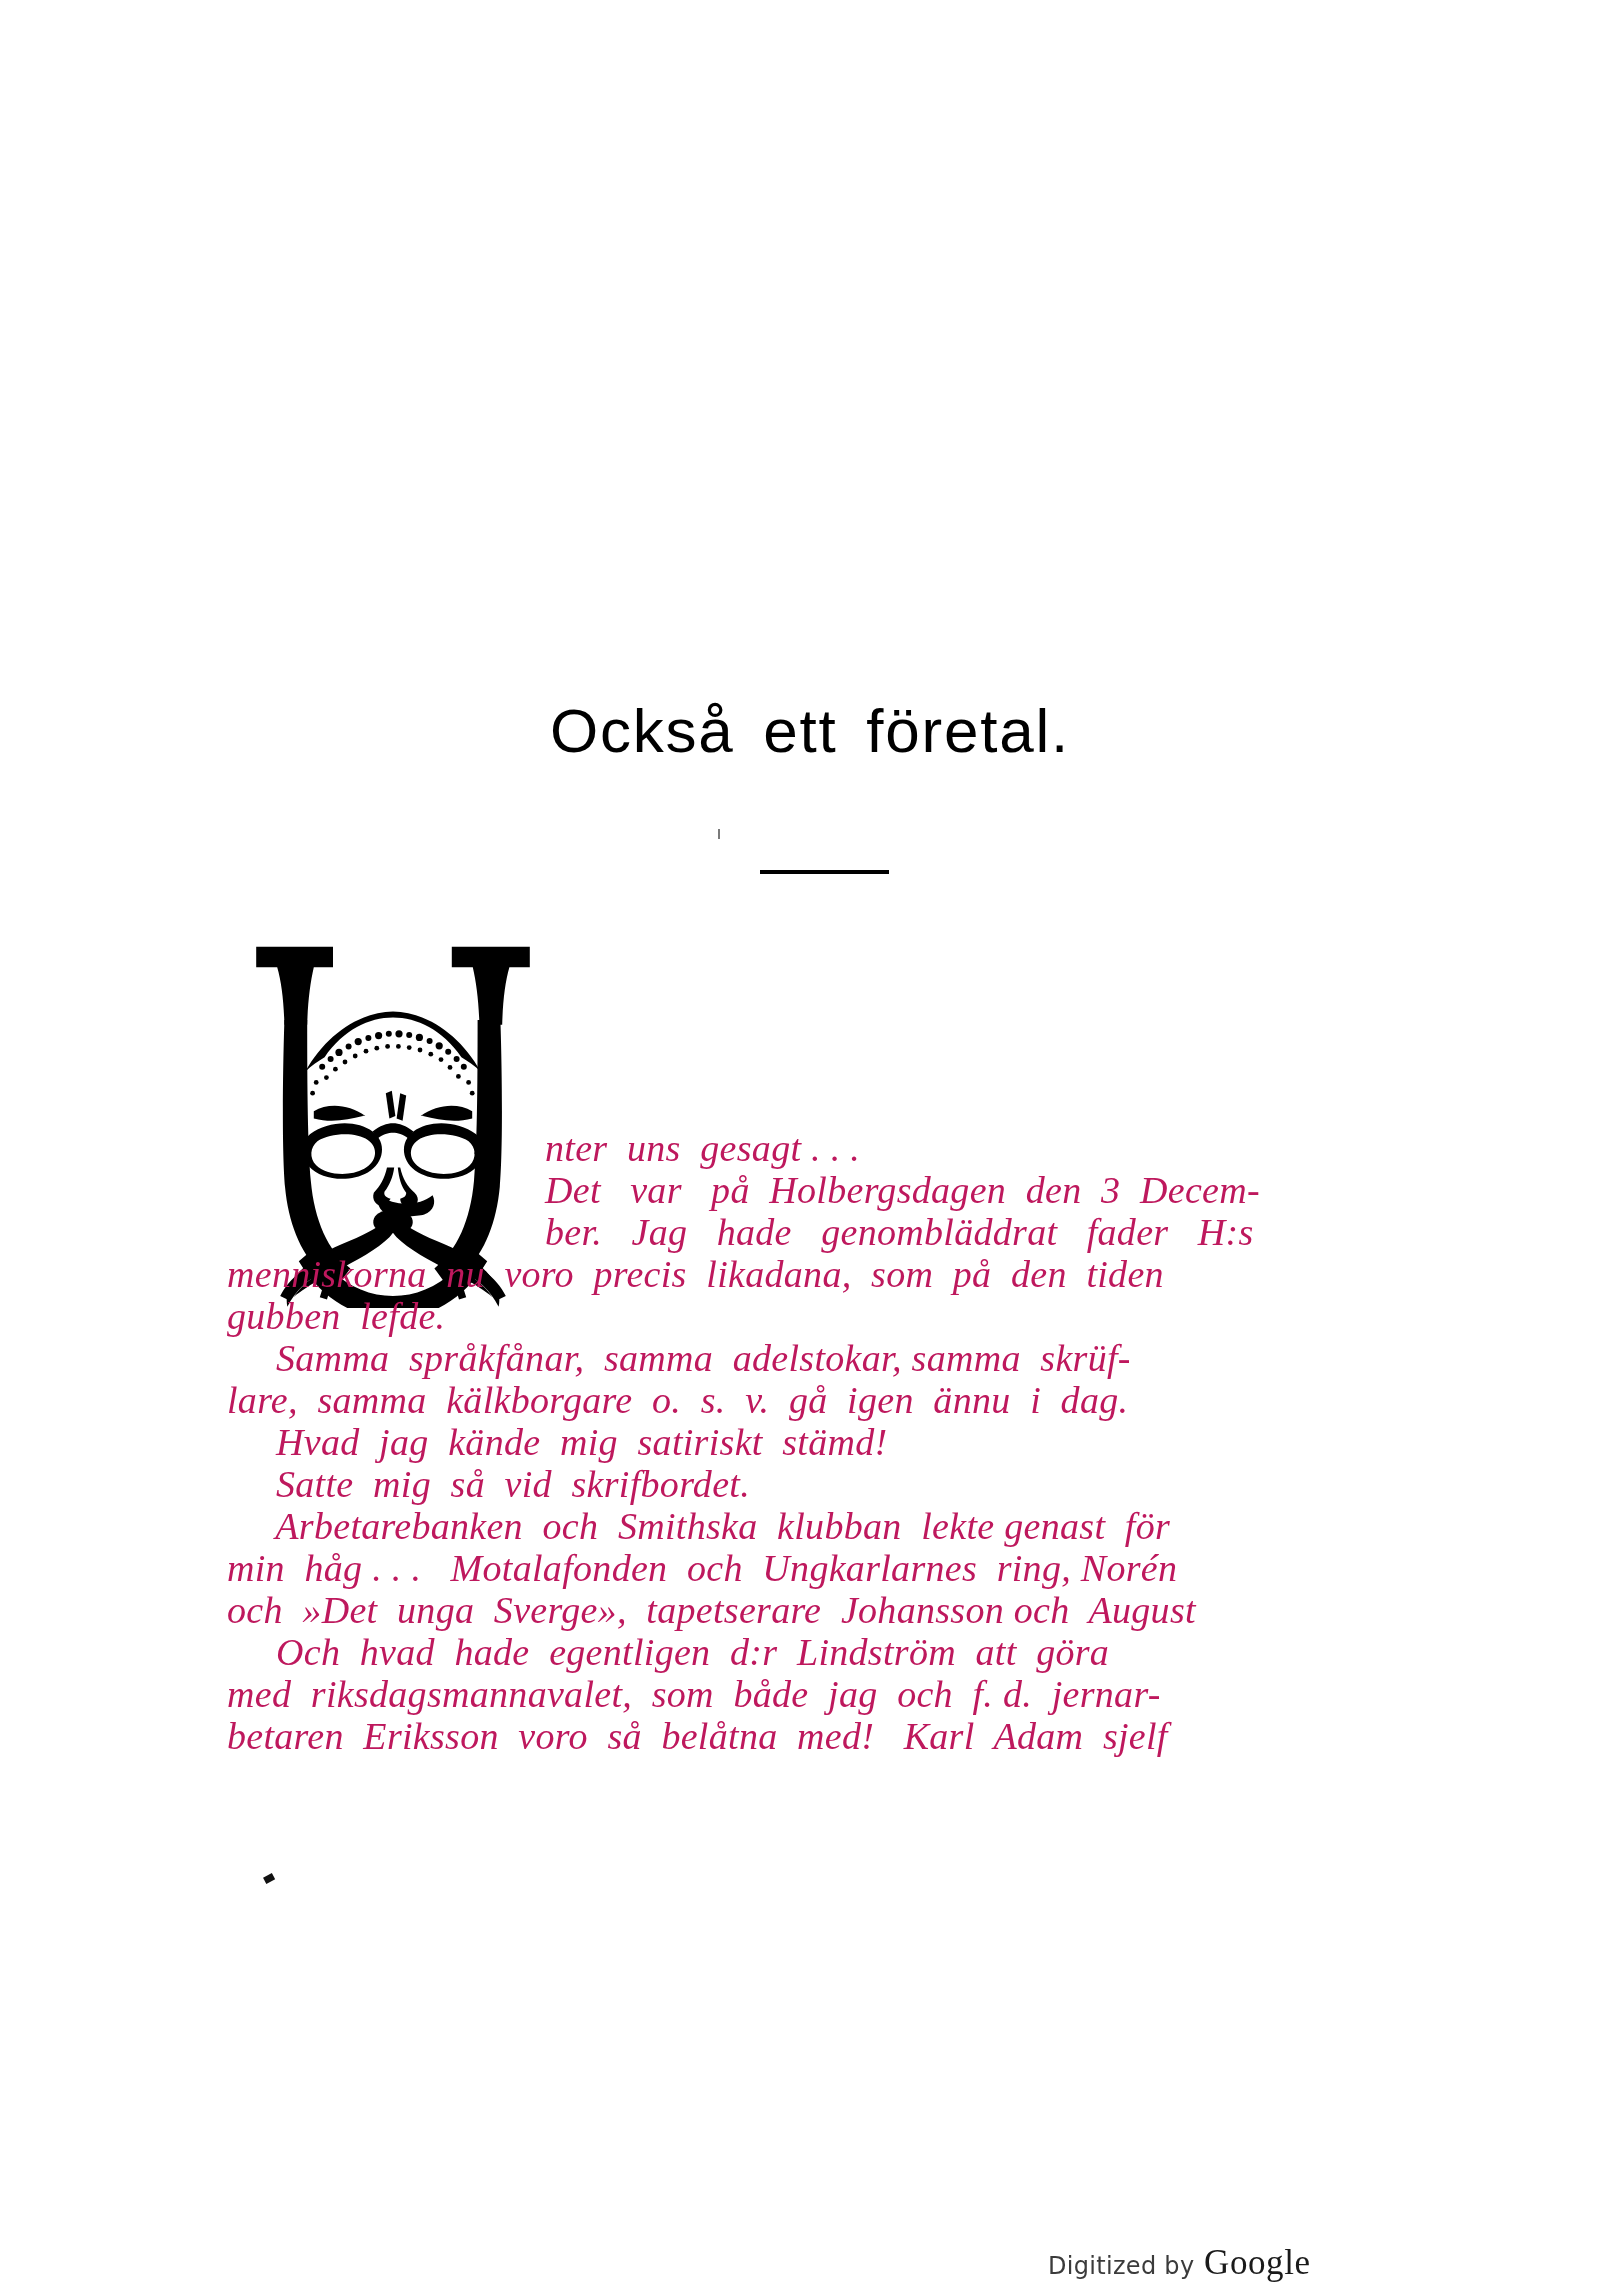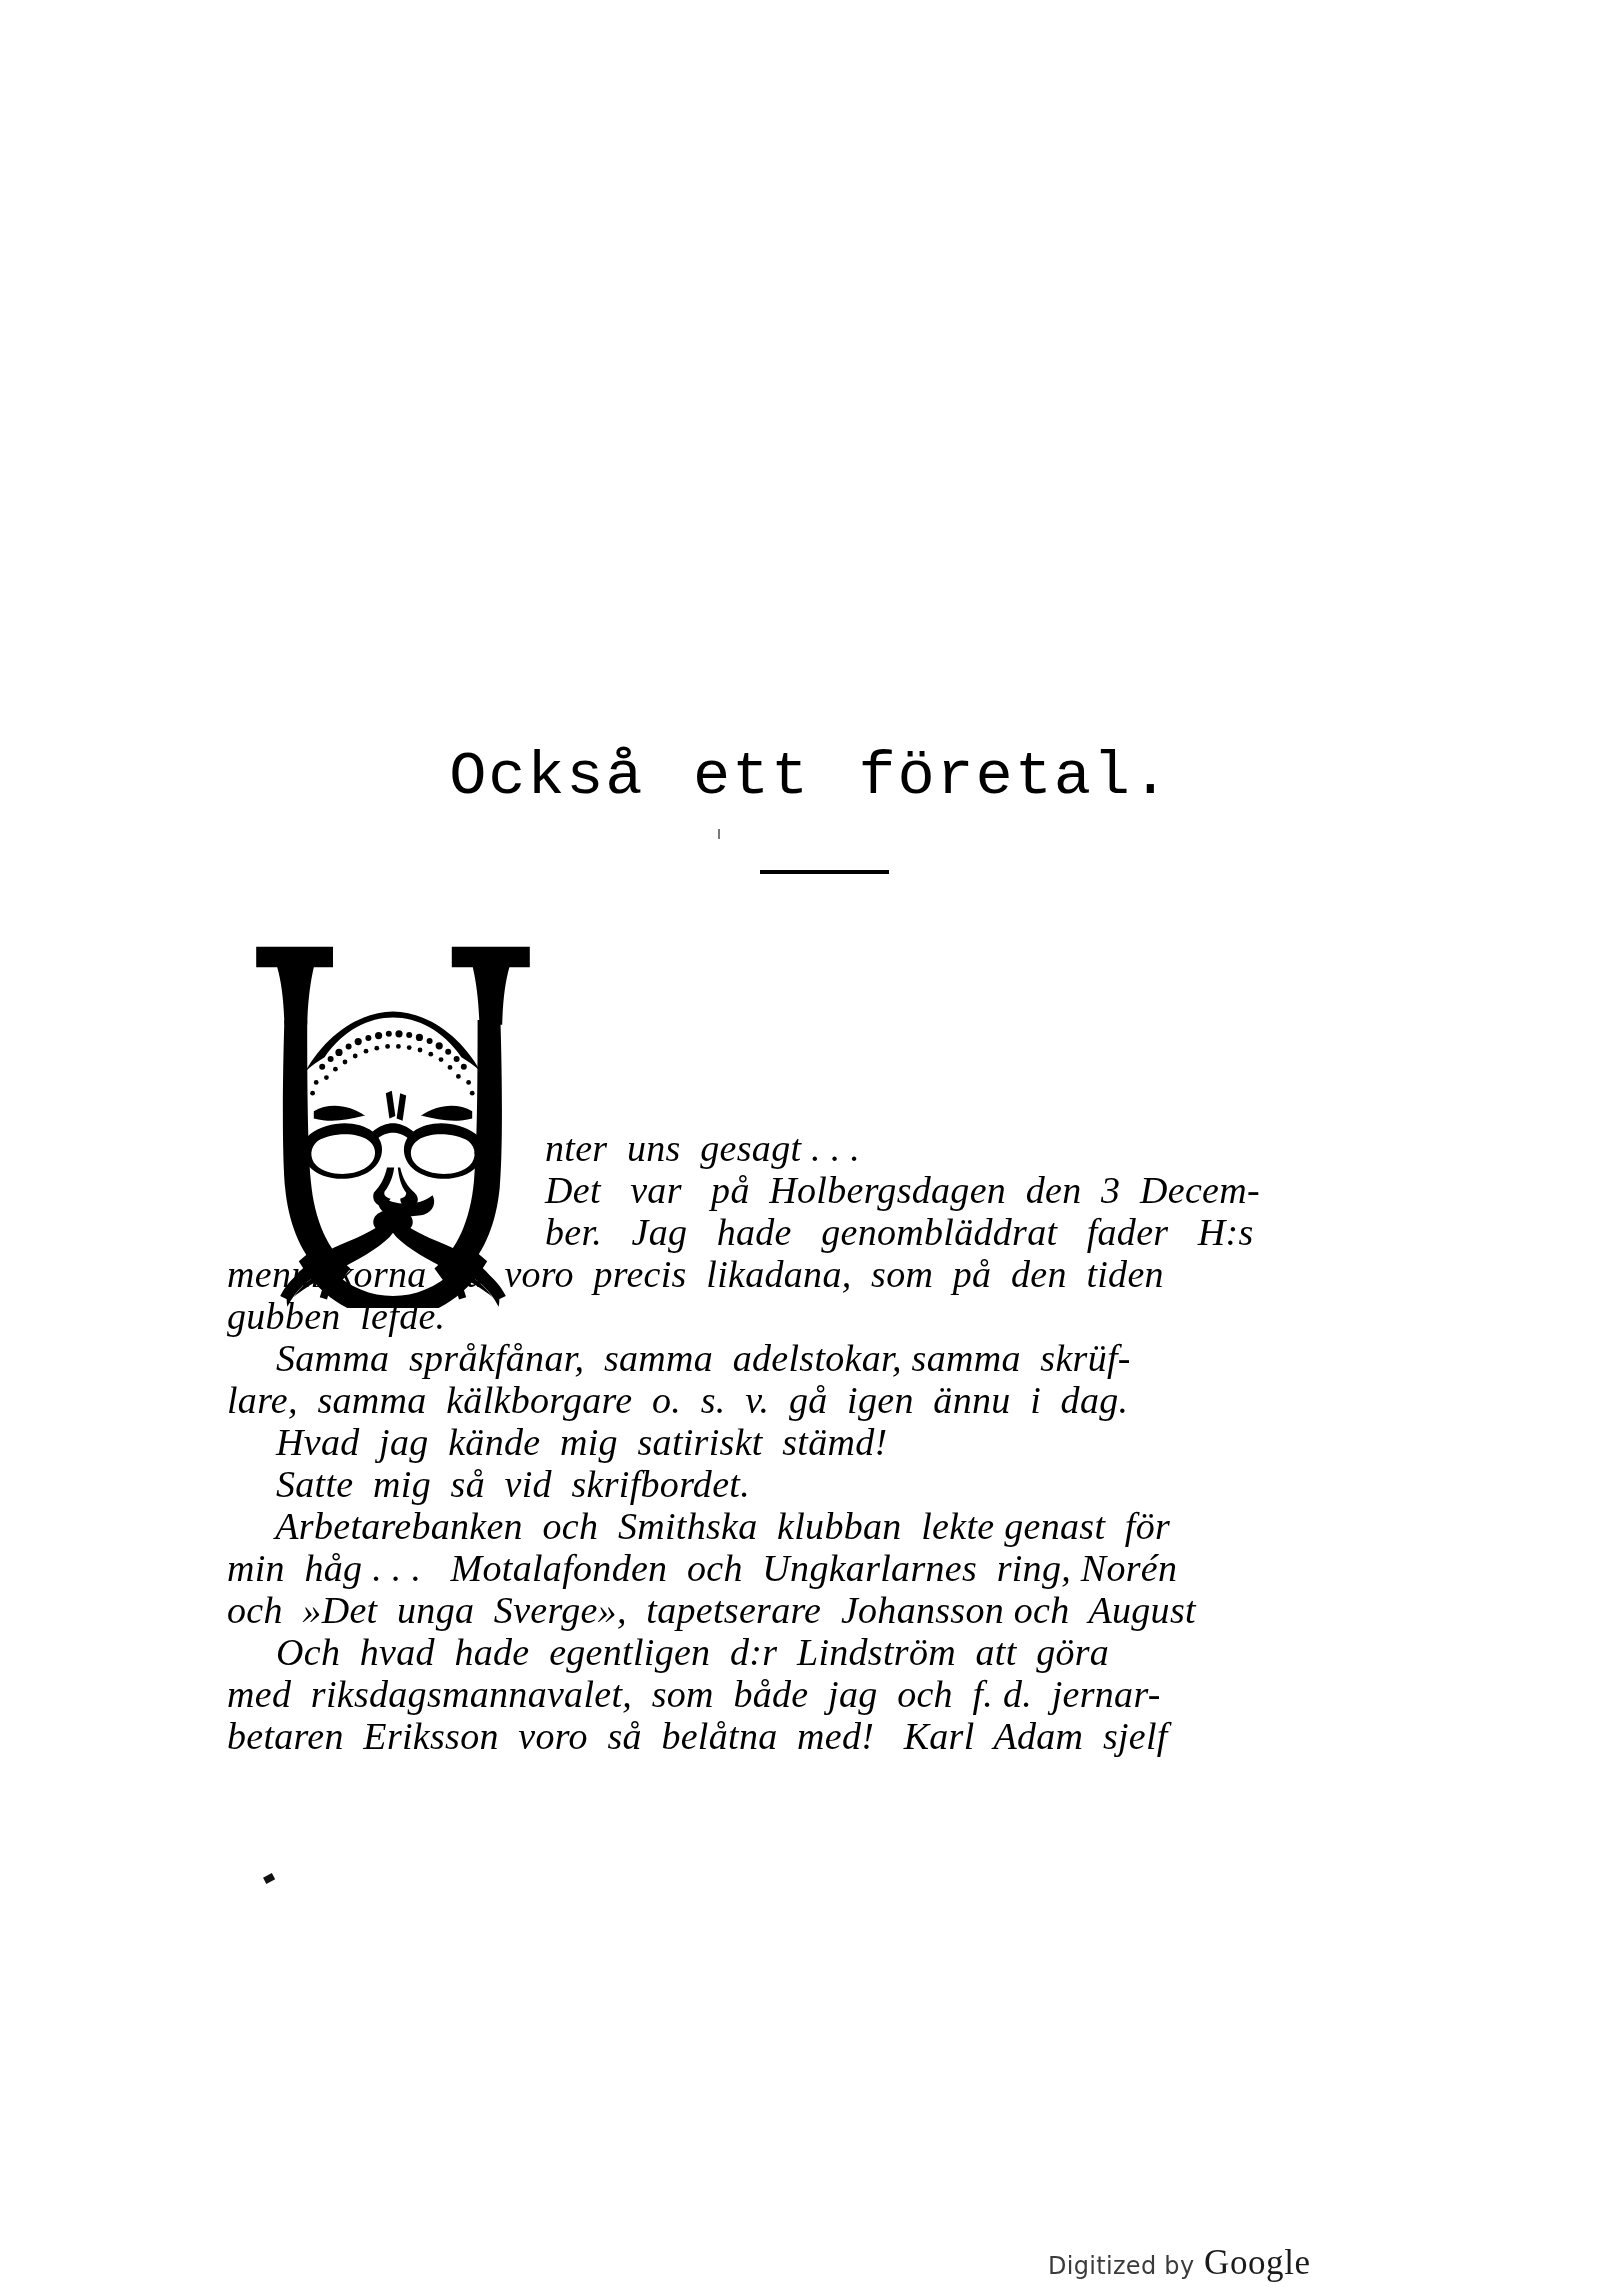--- a/index.html
+++ b/index.html
@@ -22,29 +22,28 @@
 
   
   #title-block {
     position: absolute;
     left: 0;
     top: 697px;
     width: 1620px;
     text-align: center;
   }
   #page-title {
-    font-family: Liberation Mono, monospace;
+    font-family: Liberation Sans, sans-serif;
     font-weight: 400;
     font-size: 62px;
     letter-spacing: 1.8px;
     word-spacing: 9.6px;
     color: #000;
     line-height: 1.1;
     white-space: pre;
-    margin-top: 46px;
   }
 
   
   #title-speck {
     position: absolute;
     left: 718px;
     top: 829px;
     width: 2.4px;
     height: 9.6px;
     background: #7a7a7a;
@@ -75,21 +74,21 @@
     position: absolute;
     left: 227px;
     top: 1127px;
     width: 1200px;
   }
   .tline {
     font-family: "Liberation Serif", serif;
     font-style: italic;
     font-size: 38px;
     line-height: 42px;
-    color: #000000;
+    color: #be185d;
     white-space: pre;
     letter-spacing: 0.3px;
   }
   
   .indent-dropcap { padding-left: 318px; }
 
   
   #speck-och {
     position: absolute;
     left: 264px;

